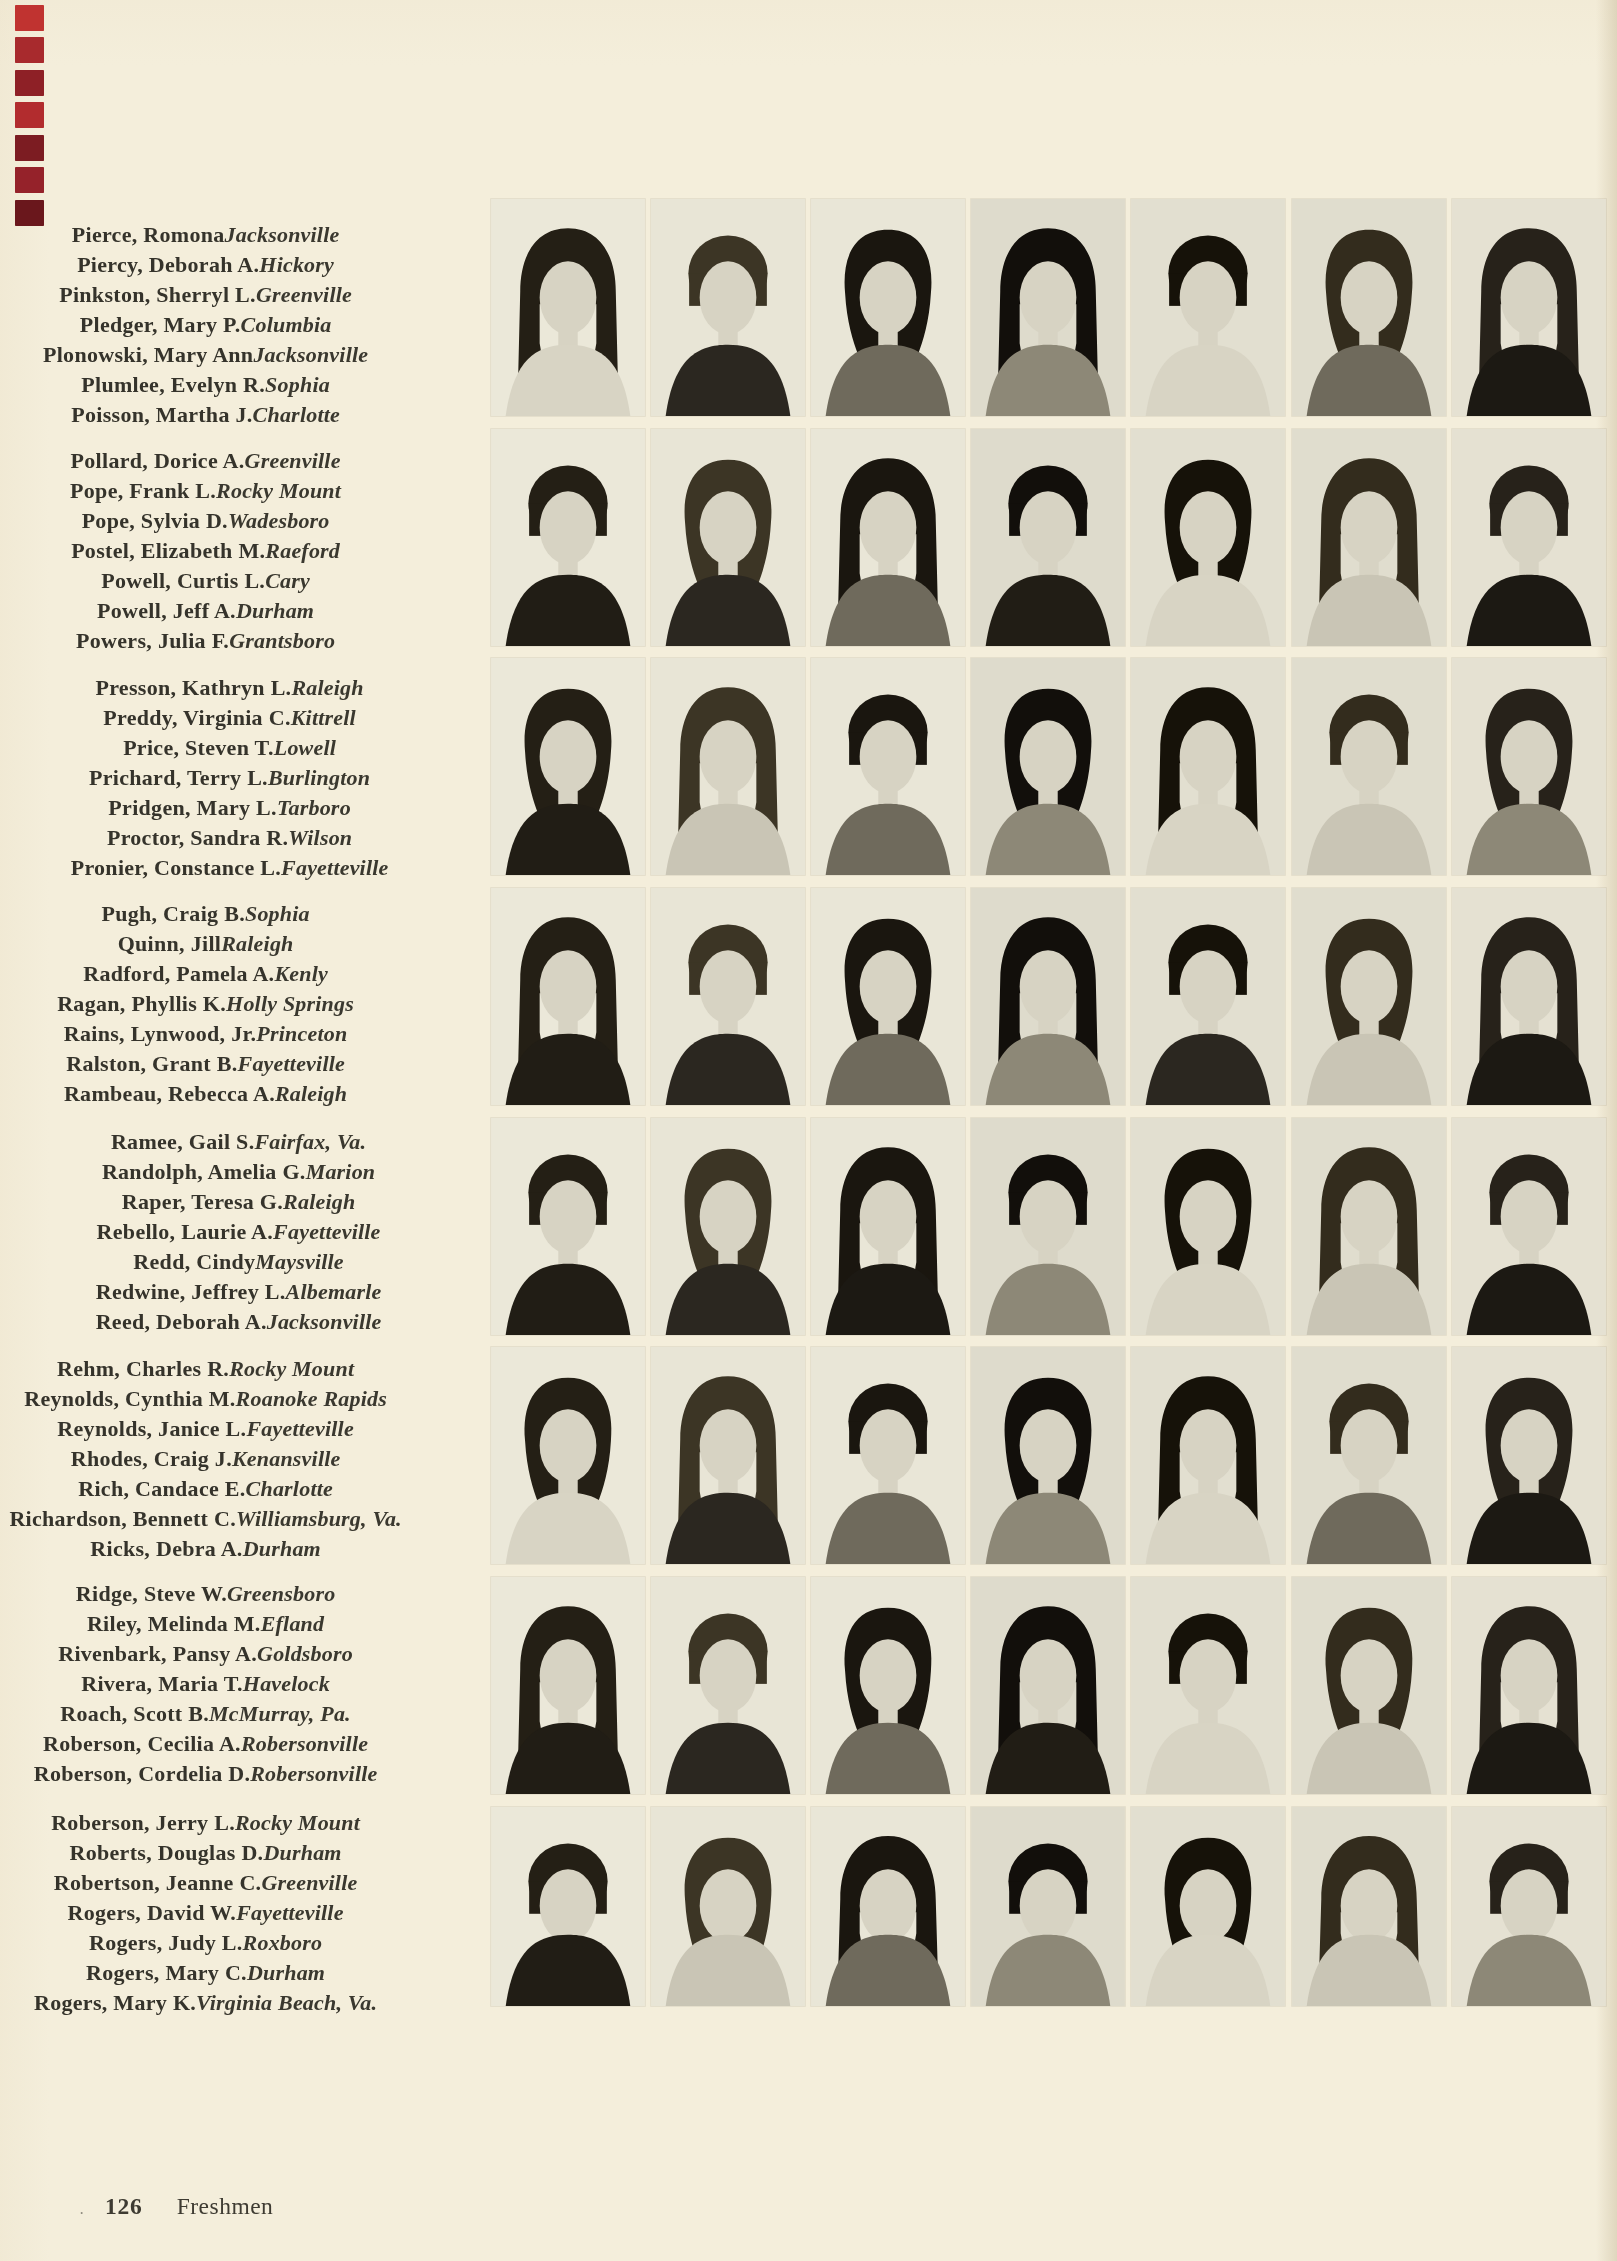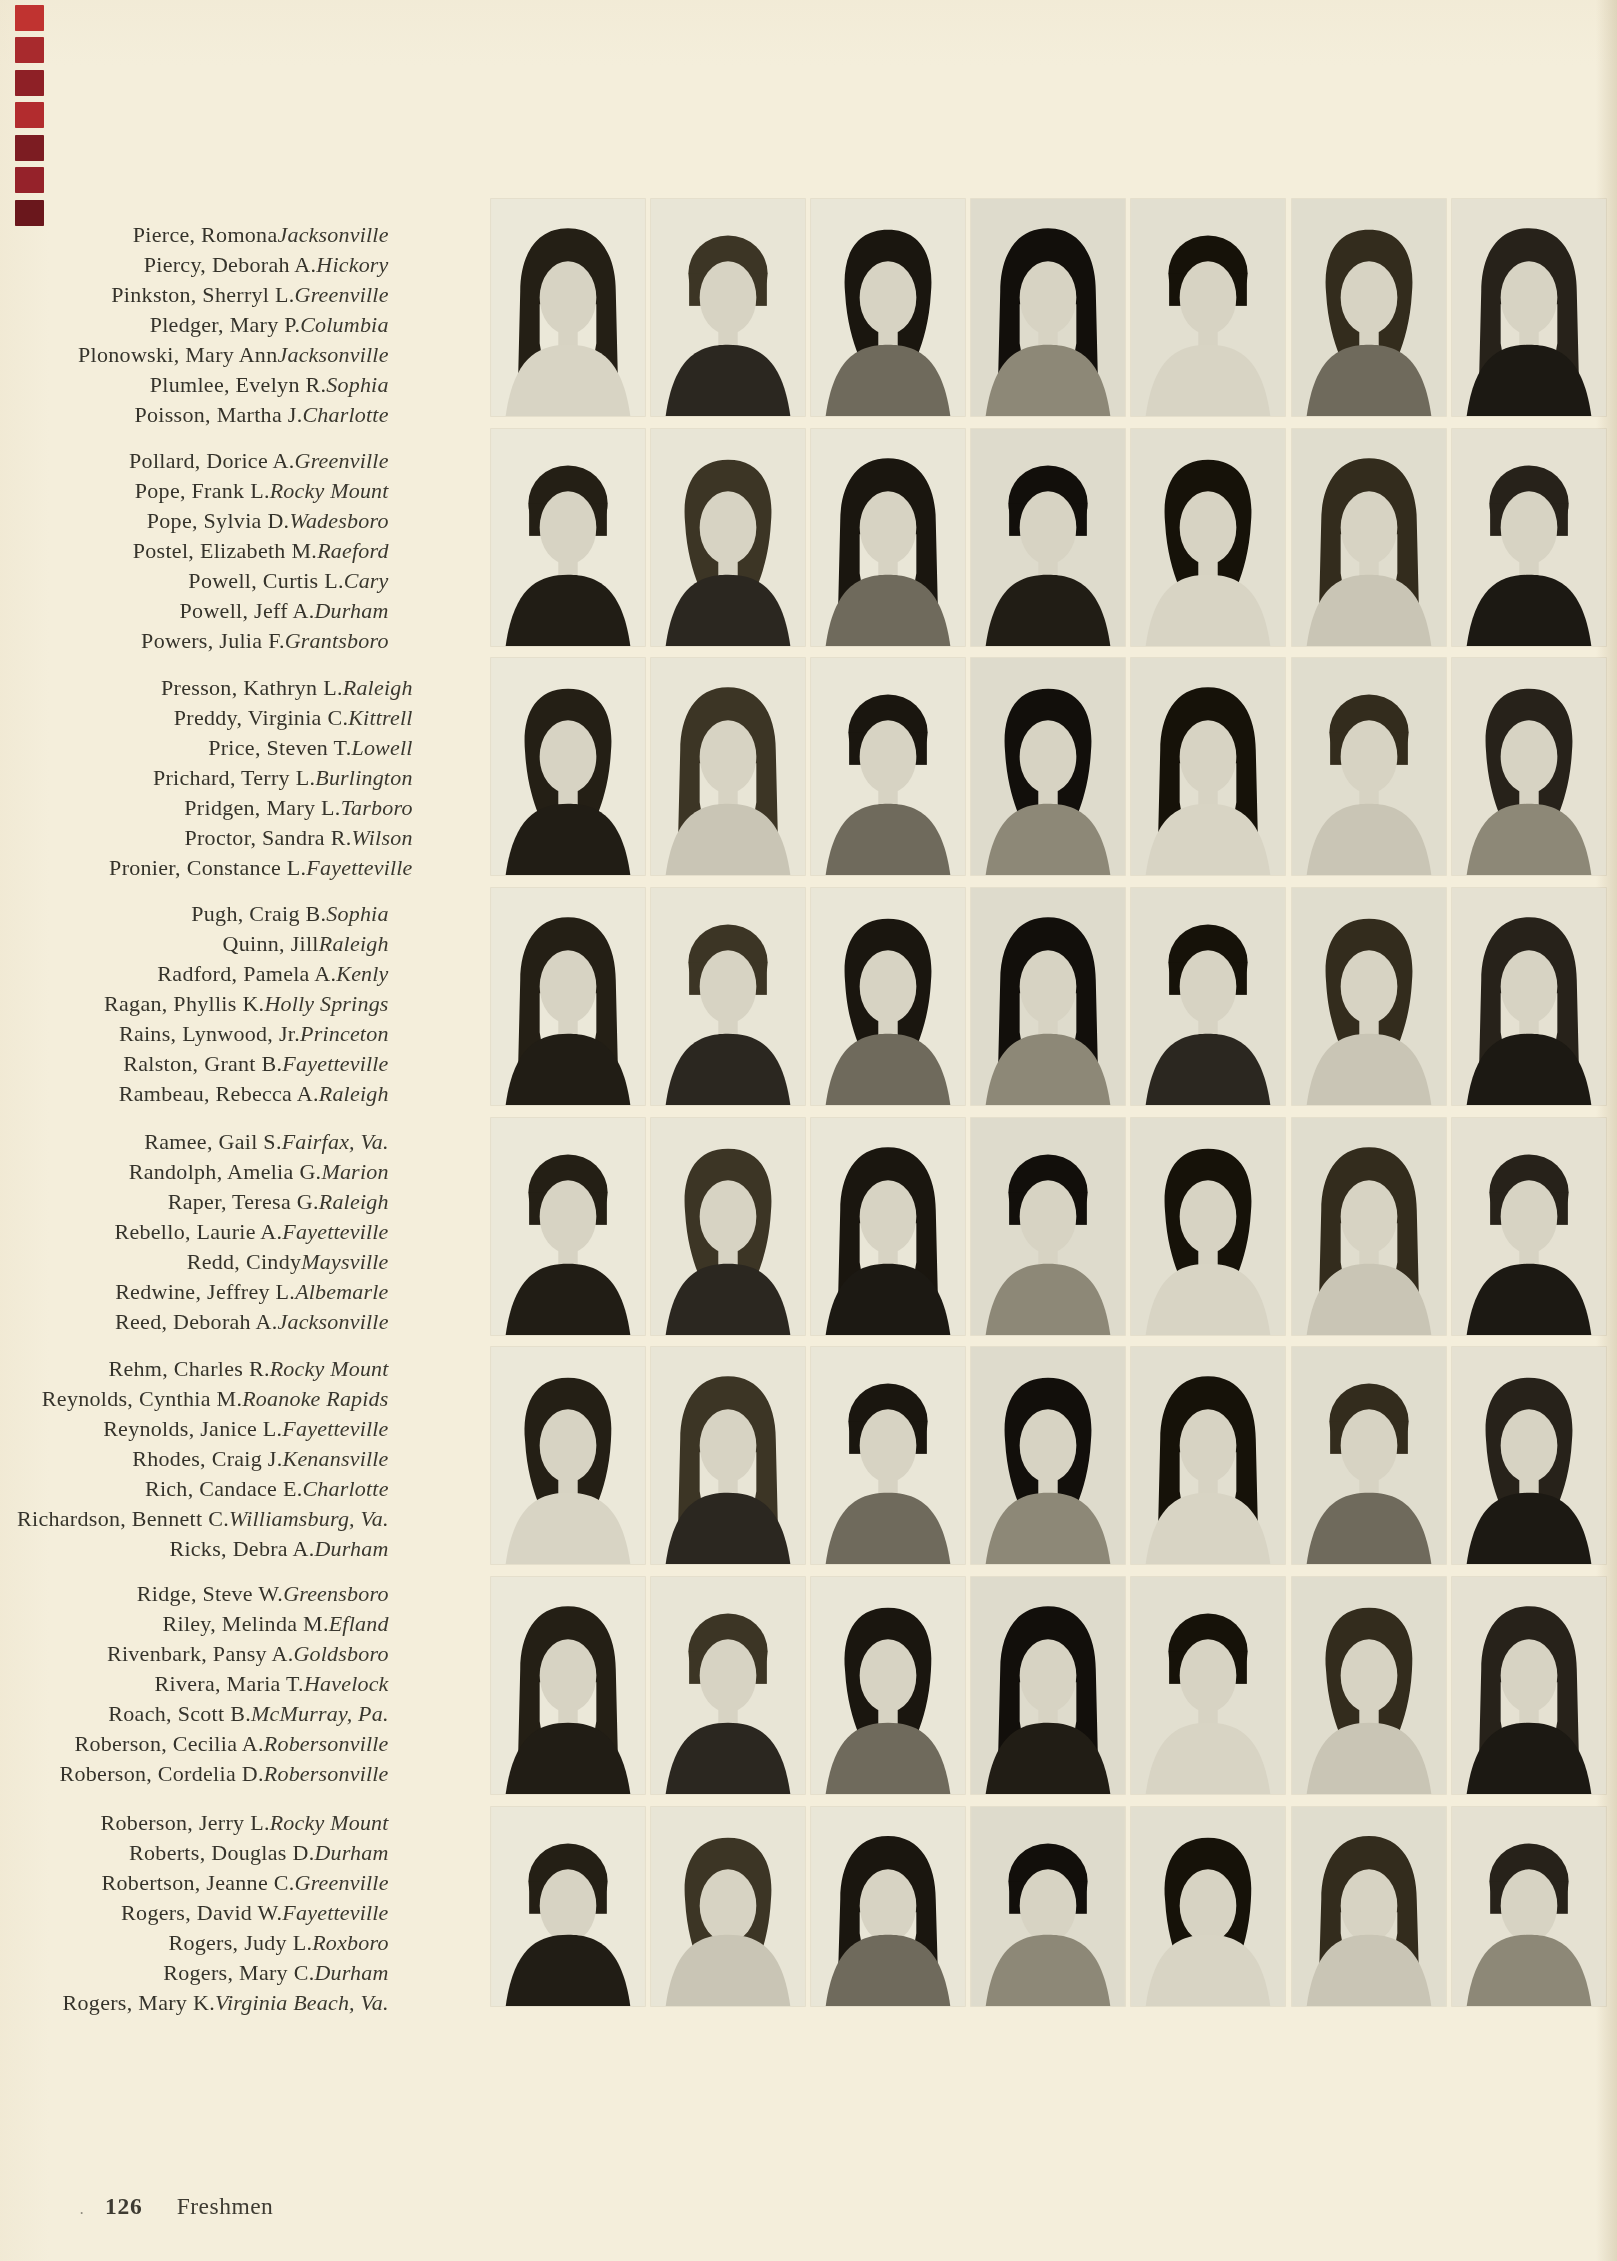--- a/index.html
+++ b/index.html
@@ -15,22 +15,22 @@
       linear-gradient(to left, rgba(150,130,85,0.22) 0px, rgba(244,238,219,0) 21px),
       linear-gradient(to bottom, rgba(240,232,210,0.5) 0px, rgba(244,238,219,0) 65px),
       #f4eedb;
   }
   
   .scan-marks{position:absolute;left:14.6px;top:4.9px;width:29px;}
   .scan-bar{width:29px;height:26px;margin-bottom:6.5px;border-radius:0.8px;}
   
   .roster-block{position:absolute;left:22.6px;width:366px;}
   .roster-row{
-    display:flex;justify-content:flex-end;align-items:baseline;
-    height:30px;line-height:30px;white-space:nowrap;
+    display:flex;justify-content:center;align-items:baseline;
+    height:30px;line-height:30px;white-space:nowrap;font-weight:bold;
   }
   .student-name{
     font-size:22px;color:#35332b;letter-spacing:0.3px;
   }
   .student-home{
     font-size:22px;font-style:italic;color:#3a382f;letter-spacing:0.2px;text-align:right;
   }
   
   .photo-cell{
     position:absolute;overflow:hidden;
@@ -179,21 +179,21 @@
         </div>
         <div class="roster-row">
           <span class="student-name">Ralston, Grant B.</span>
           <span class="student-home">Fayetteville</span>
         </div>
         <div class="roster-row">
           <span class="student-name">Rambeau, Rebecca A.</span>
           <span class="student-home">Raleigh</span>
         </div>
       </div>
-      <div class="roster-block" style="top: 1127px;">
+      <div class="roster-block" style="top: 1127px; margin-left: 33px;">
         <div class="roster-row">
           <span class="student-name">Ramee, Gail S.</span>
           <span class="student-home">Fairfax, Va.</span>
         </div>
         <div class="roster-row">
           <span class="student-name">Randolph, Amelia G.</span>
           <span class="student-home">Marion</span>
         </div>
         <div class="roster-row">
           <span class="student-name">Raper, Teresa G.</span>

